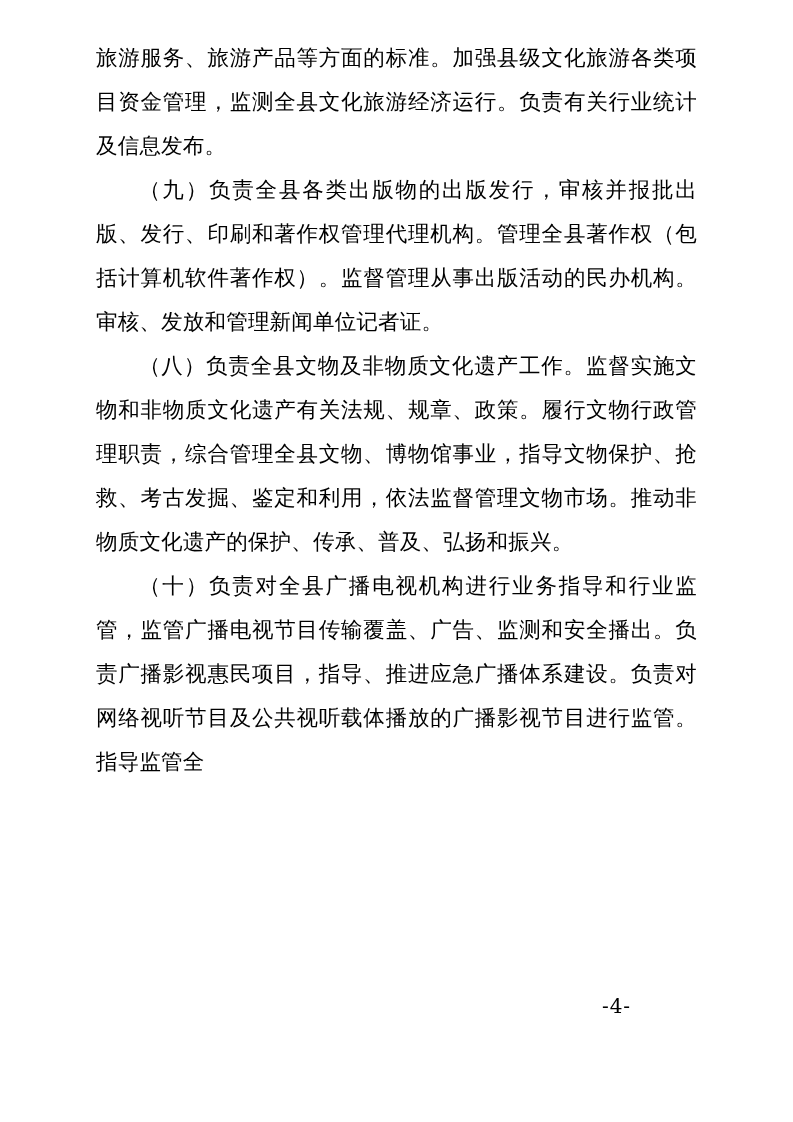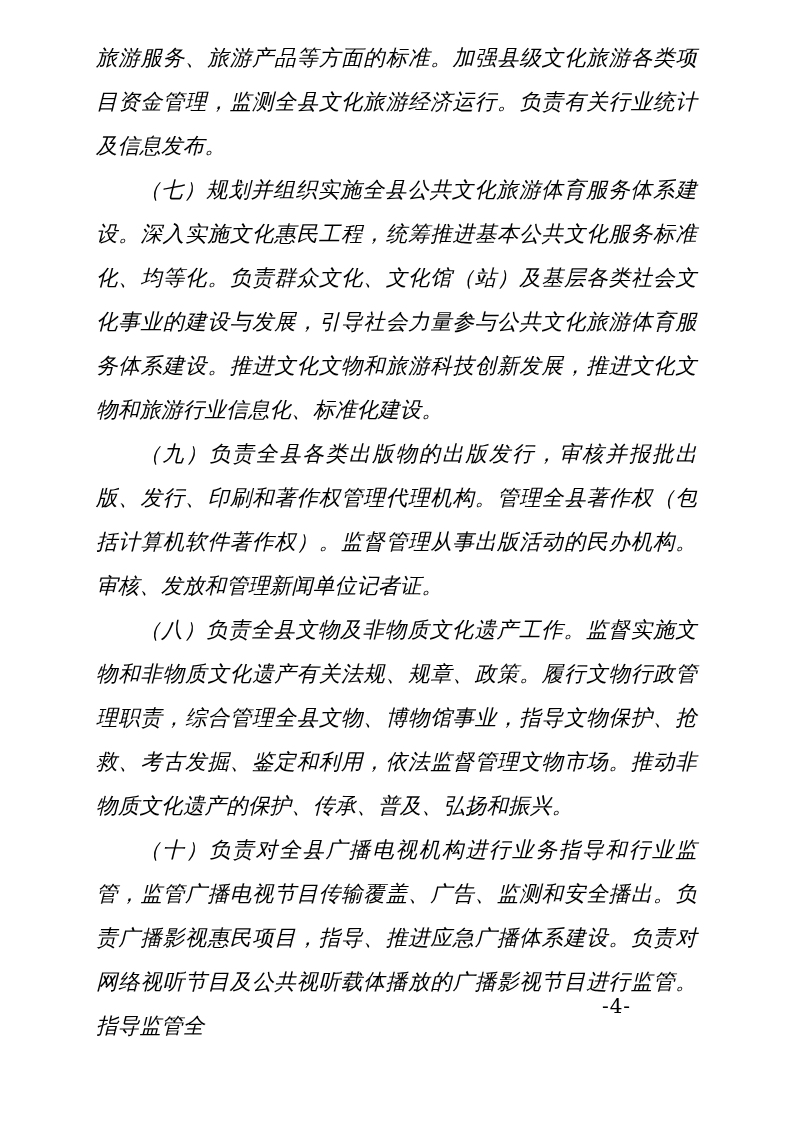--- a/index.html
+++ b/index.html
@@ -25,21 +25,20 @@
   .body-text {
     font-size: 21.5px;
     line-height: 44px;
     text-align: justify;
     text-justify: inter-ideograph;
     letter-spacing: 0.2px;
   }
   .para {
     margin: 0 0 0 0;
     text-indent: 2em;
-    font-style: italic;
   }
   .para.cont {
     text-indent: 0;
   }
   .page-number {
     position: absolute;
     left: 0;
     right: 0;
     bottom: 104px;
     text-align: center;
@@ -48,19 +47,18 @@
     letter-spacing: 1px;
     padding-left: 440px;
   }
 </style>
 </head>
 <body>
 
 <div class="page">
   <div class="body-text">
     <p class="para cont">旅游服务、旅游产品等方面的标准。加强县级文化旅游各类项目资金管理，监测全县文化旅游经济运行。负责有关行业统计及信息发布。</p>
-    <p class="para">（七）规划并组织实施全县公共文化旅游体育服务体系建设。深入实施文化惠民工程，统筹推进基本公共文化服务标准化、均等化。负责群众文化、文化馆（站）及基层各类社会文化事业的建设与发展，引导社会力量参与公共文化旅游体育服务体系建设。推进文化文物和旅游科技创新发展，推进文化文物和旅游行业信息化、标准化建设。</p>
     <p class="para">（九）负责全县各类出版物的出版发行，审核并报批出版、发行、印刷和著作权管理代理机构。管理全县著作权（包括计算机软件著作权）。监督管理从事出版活动的民办机构。审核、发放和管理新闻单位记者证。</p>
     <p class="para">（八）负责全县文物及非物质文化遗产工作。监督实施文物和非物质文化遗产有关法规、规章、政策。履行文物行政管理职责，综合管理全县文物、博物馆事业，指导文物保护、抢救、考古发掘、鉴定和利用，依法监督管理文物市场。推动非物质文化遗产的保护、传承、普及、弘扬和振兴。</p>
     <p class="para">（十）负责对全县广播电视机构进行业务指导和行业监管，监管广播电视节目传输覆盖、广告、监测和安全播出。负责广播影视惠民项目，指导、推进应急广播体系建设。负责对网络视听节目及公共视听载体播放的广播影视节目进行监管。指导监管全</p>
   </div>
   <div class="page-number">-4-</div>
 </div>
 
 </body></html>

